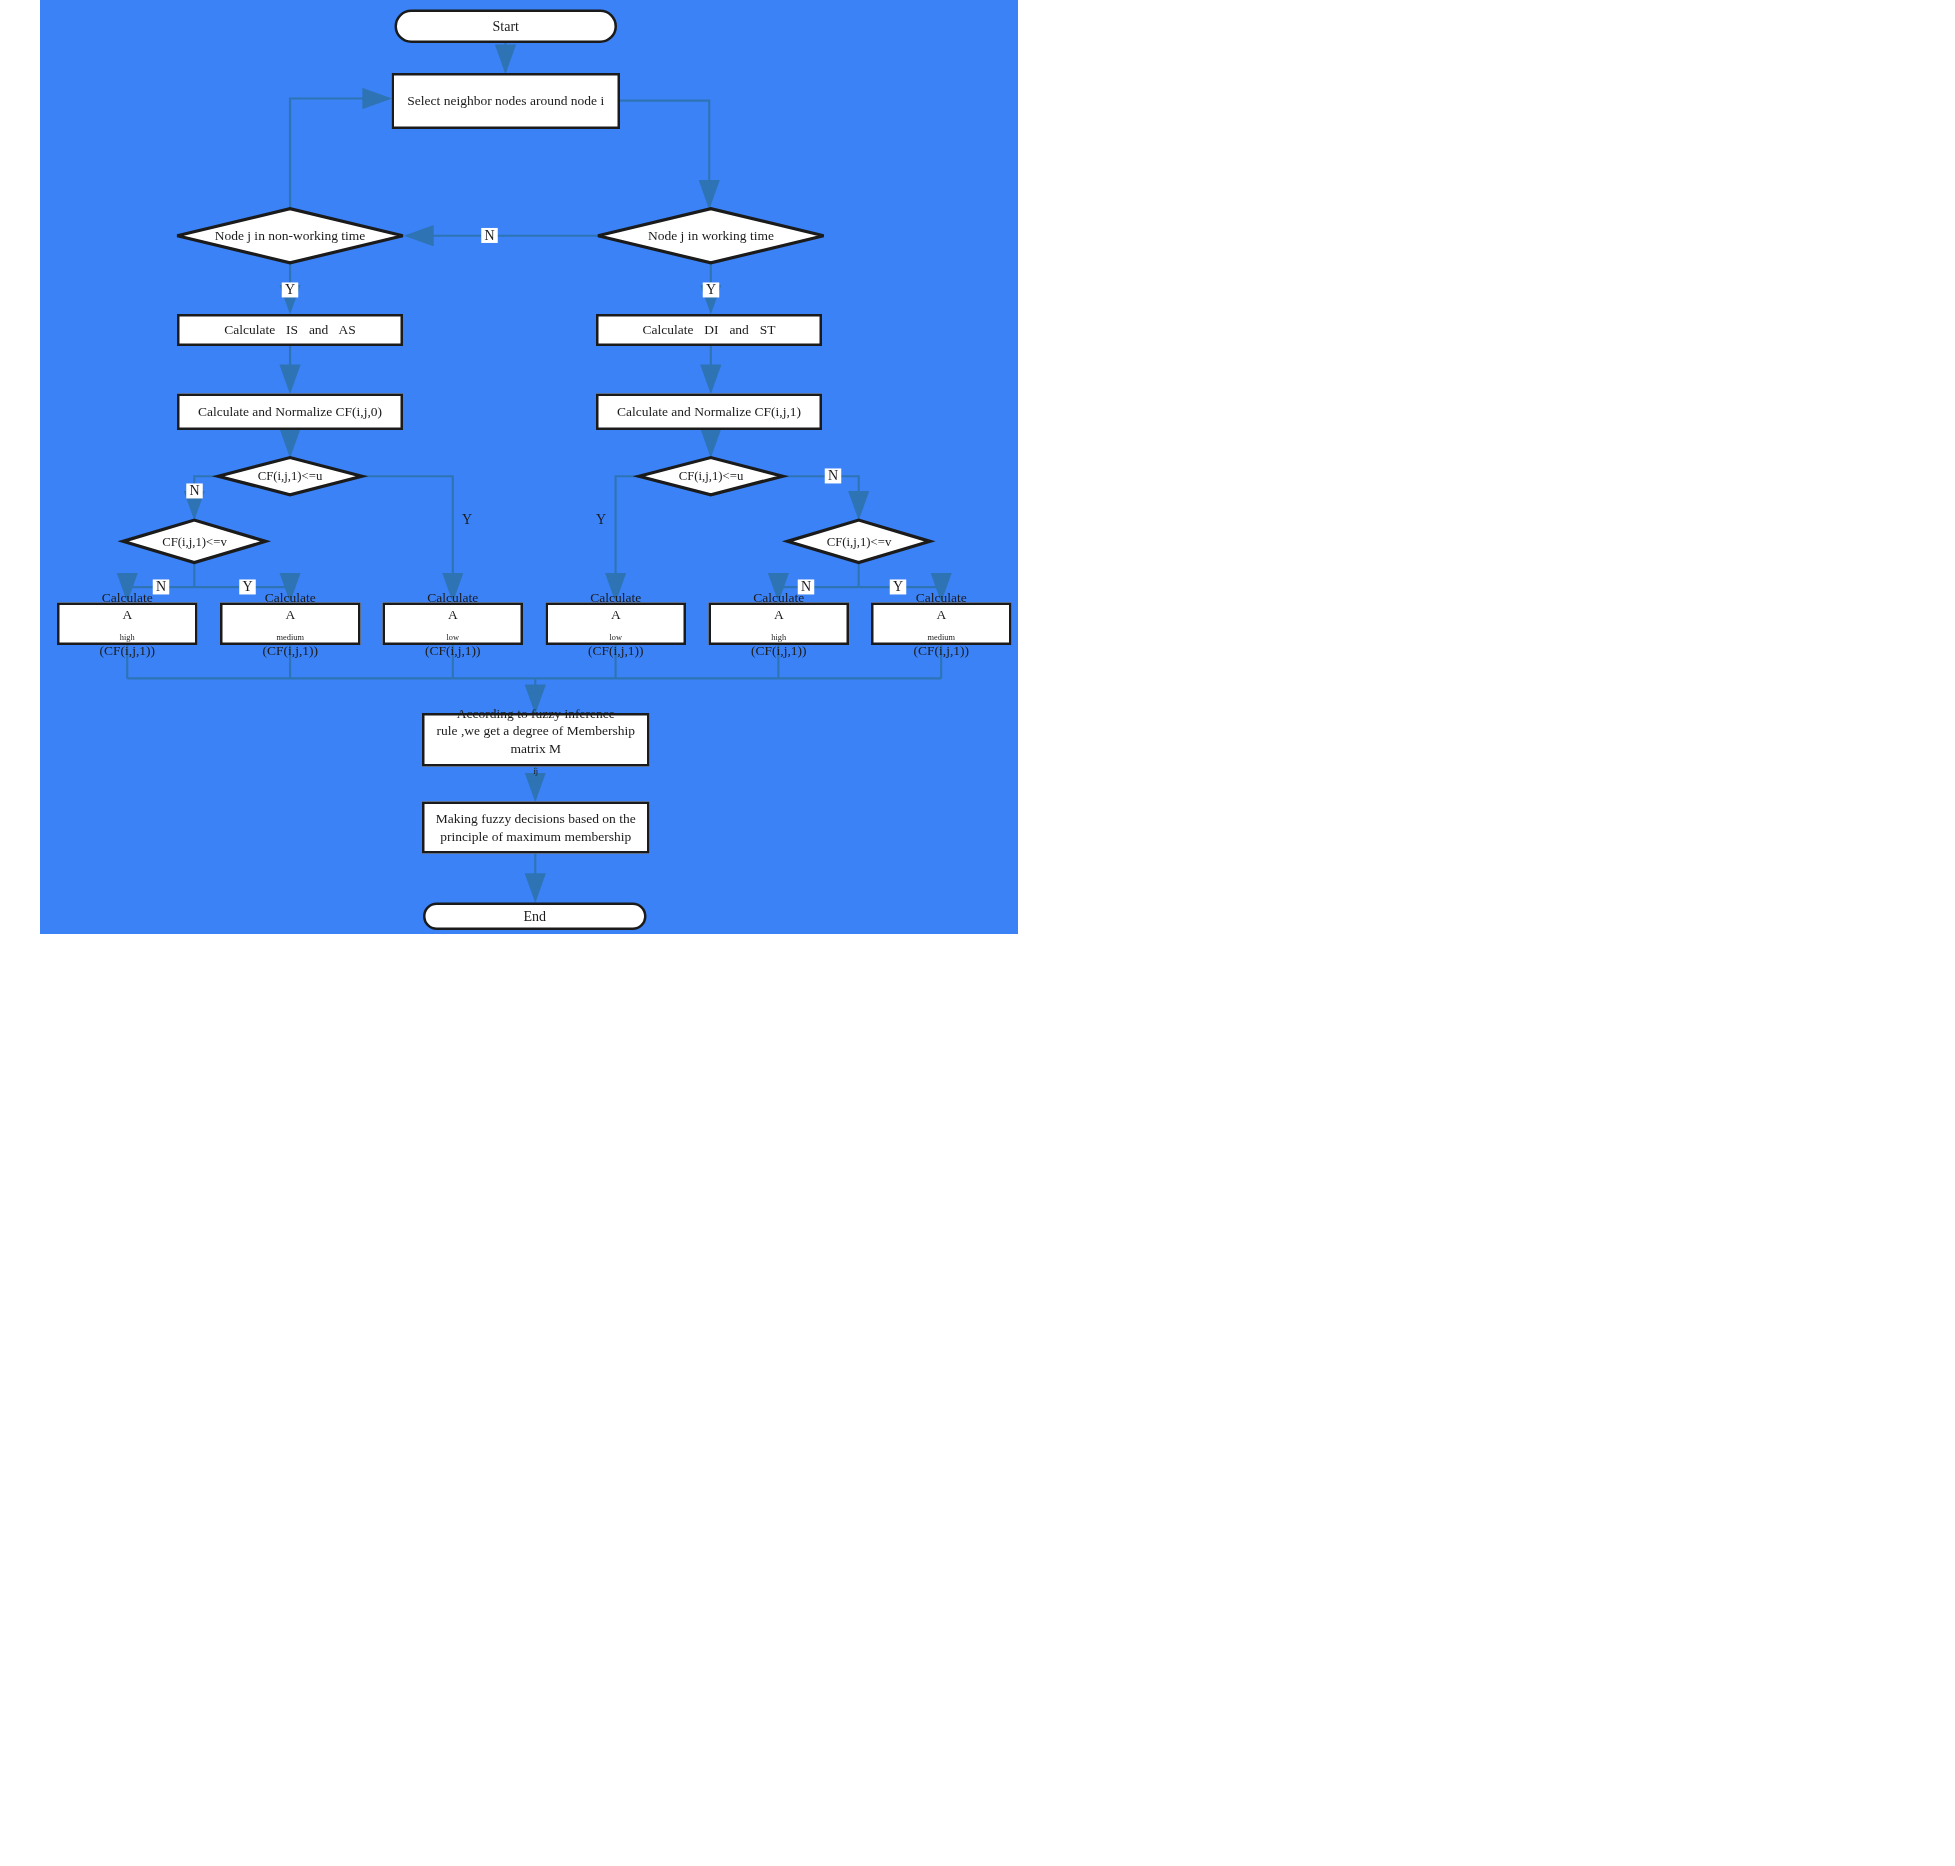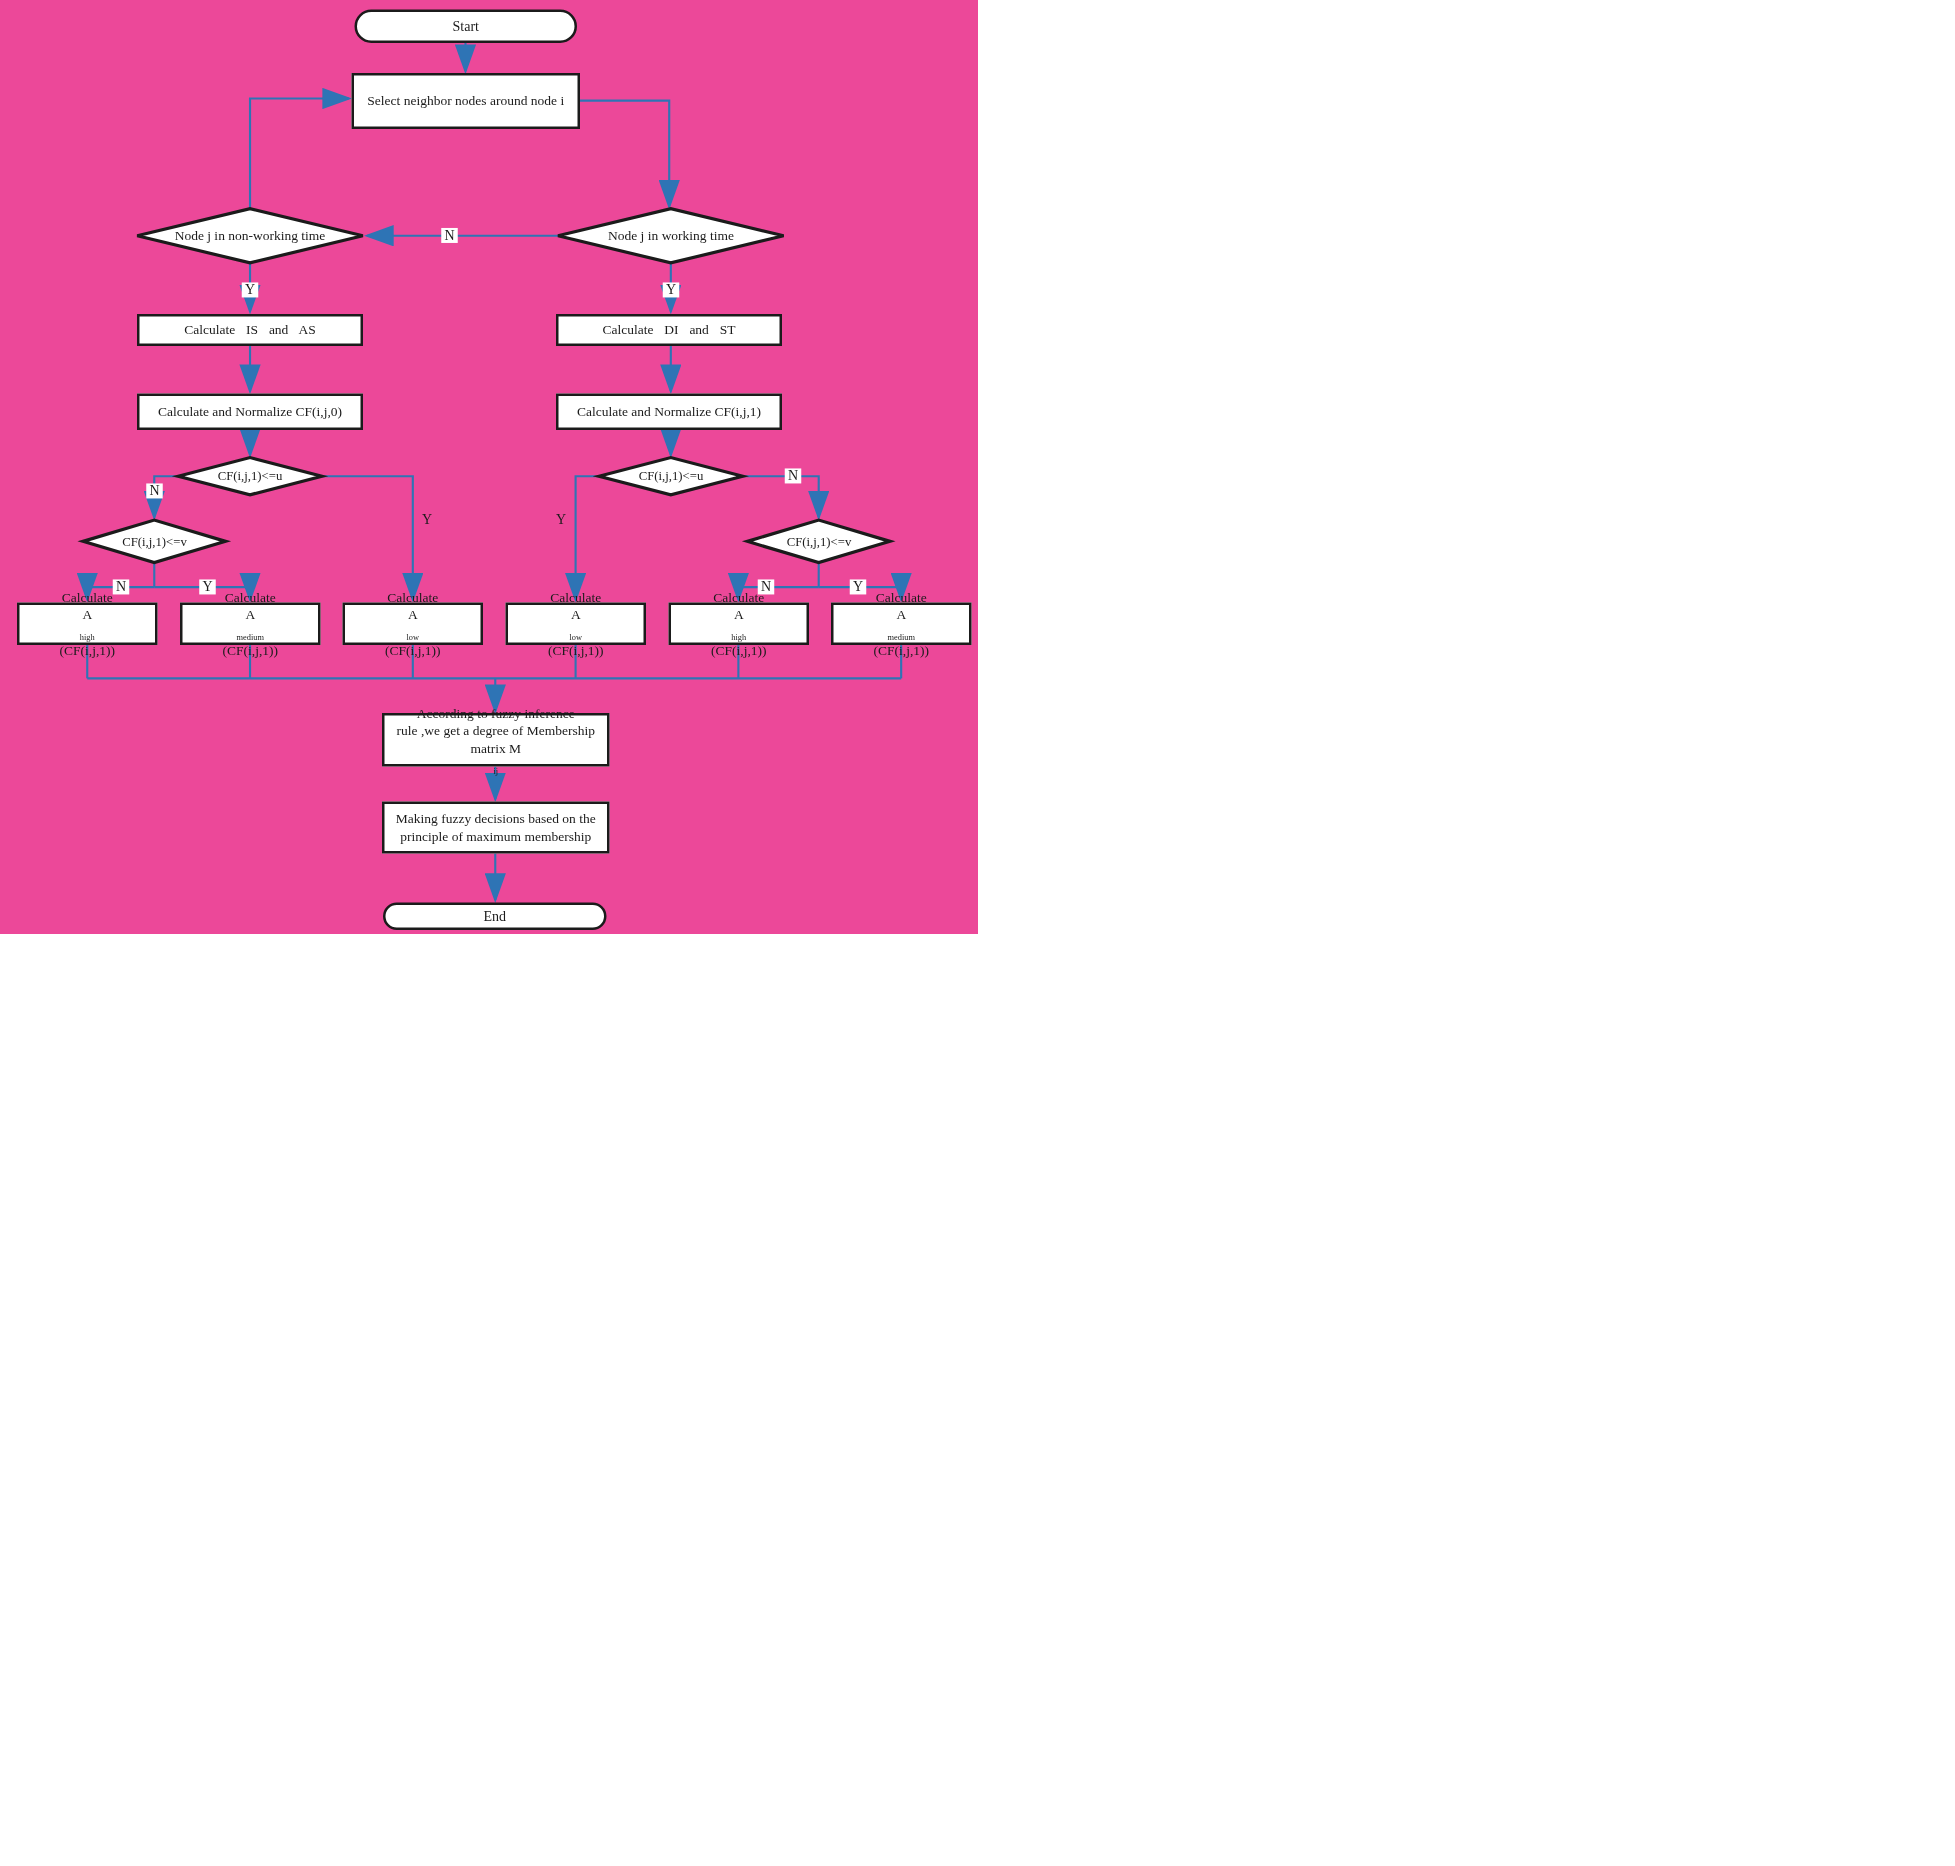--- a/index.html
+++ b/index.html
@@ -1,16 +1,16 @@
 <!DOCTYPE html>
 <html style="font-size:8.5px"><head>
 <meta charset="utf-8">
 <style>
   html,body{margin:0;padding:0;background:#ffffff;}
-  .viewport{position:relative;width:978px;height:934px;overflow:hidden;background:#ec4899;}
+  .viewport{position:relative;width:978px;height:934px;overflow:hidden;background:#3b82f6;margin-left:40px;}
   .canvas{position:absolute;left:0;top:0;width:1955px;height:1867px;
           transform:scale(0.5);transform-origin:0 0;
           font-family:"Liberation Serif", serif;color:#1b1b1b;}
   svg.wires{position:absolute;left:0;top:0;width:1955px;height:1867px;display:block;}
   .wire{stroke:#2E74B5;stroke-width:8;fill:none;}
   .diamond{fill:#ffffff;stroke:#1b1b1b;stroke-width:12;}
   .node{position:absolute;background:#fff;border:5.9px solid #1b1b1b;box-sizing:border-box;
         display:flex;flex-direction:column;align-items:center;justify-content:center;
         text-align:center;font-size:27px;line-height:1.3;}
   .node span{display:block;white-space:nowrap;}

